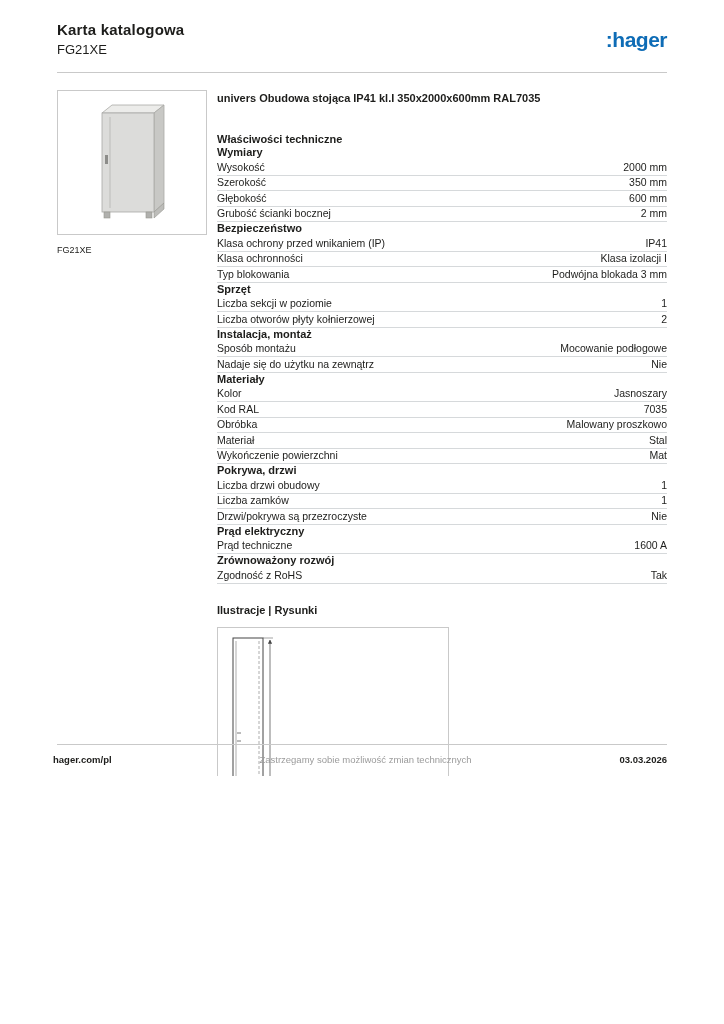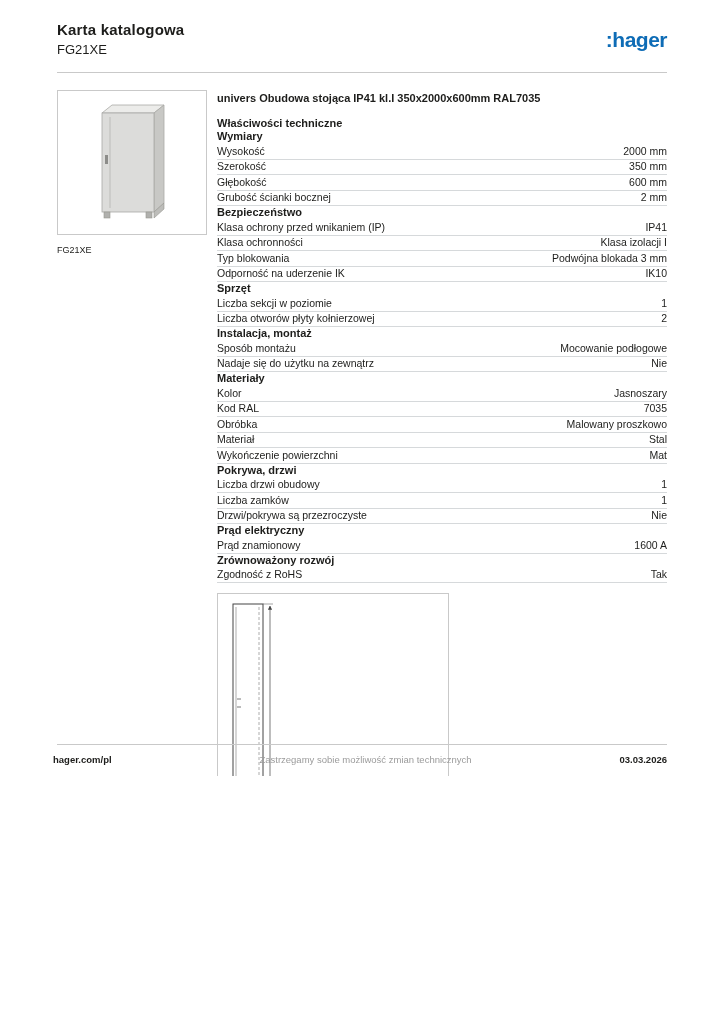--- a/index.html
+++ b/index.html
@@ -20,21 +20,21 @@
   .header-rule { top: 72px; }
 
   
   .content { position: absolute; left: 57px; right: 57px; top: 90px; display: flex; gap: 10px; }
   .left-col { flex: 0 0 150px; width: 150px; }
   .image-box { width: 150px; height: 145px; border: 1px solid #c9c9c9; background: #fff; display: flex; align-items: center; justify-content: center; }
   .image-caption { font-size: 9px; margin-top: 10px; }
   .right-col { flex: 1; min-width: 0; }
 
   .product-title { font-size: 11px; font-weight: bold; margin-top: 2px; line-height: 13px; }
-  .specs-heading { font-size: 11px; font-weight: bold; margin-top: 12px; line-height: 13px; }
+  .specs-heading { font-size: 11px; font-weight: bold; margin-top: 28px; line-height: 13px; }
 
   .spec-section { margin-top: 0; }
   .spec-section-title { font-size: 11px; font-weight: bold; line-height: 13px; margin-bottom: 1px; }
   .spec-row { display: flex; justify-content: space-between; align-items: baseline; font-size: 10.5px; line-height: 11px; padding: 1.5px 0 2px 0; border-bottom: 1px solid #d6d9db; }
   .spec-label { text-align: left; }
   .spec-value { text-align: right; white-space: nowrap; padding-left: 12px; }
 
   .illustrations-heading { font-size: 11px; font-weight: bold; margin-top: 20px; line-height: 13px; }
   .drawing-box { width: 232px; height: 242px; border: 1px solid #c9c9c9; margin-top: 10px; padding: 5px; }
 
@@ -109,24 +109,20 @@
               <span class="spec-value">IP41</span>
             </div>
             <div class="spec-row">
               <span class="spec-label">Klasa ochronności</span>
               <span class="spec-value">Klasa izolacji I</span>
             </div>
             <div class="spec-row">
               <span class="spec-label">Typ blokowania</span>
               <span class="spec-value">Podwójna blokada 3 mm</span>
             </div>
-            <div class="spec-row">
-              <span class="spec-label">Odporność na uderzenie IK</span>
-              <span class="spec-value">IK10</span>
-            </div>
           </section>
           <section class="spec-section">
             <h3 class="spec-section-title">Sprzęt</h3>
             <div class="spec-row">
               <span class="spec-label">Liczba sekcji w poziomie</span>
               <span class="spec-value">1</span>
             </div>
             <div class="spec-row">
               <span class="spec-label">Liczba otworów płyty kołnierzowej</span>
               <span class="spec-value">2</span>
@@ -177,33 +173,34 @@
               <span class="spec-value">1</span>
             </div>
             <div class="spec-row">
               <span class="spec-label">Drzwi/pokrywa są przezroczyste</span>
               <span class="spec-value">Nie</span>
             </div>
           </section>
           <section class="spec-section">
             <h3 class="spec-section-title">Prąd elektryczny</h3>
             <div class="spec-row">
-              <span class="spec-label">Prąd znamionowy</span>
+              <span class="spec-label">Prąd techniczne</span>
               <span class="spec-value">1600 A</span>
             </div>
           </section>
           <section class="spec-section">
             <h3 class="spec-section-title">Zrównoważony rozwój</h3>
             <div class="spec-row">
               <span class="spec-label">Zgodność z RoHS</span>
               <span class="spec-value">Tak</span>
             </div>
           </section>
         </div>
 
+      <div class="illustrations-heading">Ilustracje | Rysunki</div>
       <div class="drawing-box">
         <svg width="220" height="230" viewBox="0 0 220 230">
           <defs>
             <marker id="arr" viewBox="0 0 10 10" refX="9" refY="5" markerWidth="6" markerHeight="6" orient="auto-start-reverse">
               <path d="M0,0 L10,5 L0,10 z" fill="#444"></path>
             </marker>
           </defs>
 
           <rect x="10" y="5" width="30" height="198" fill="none" stroke="#444" stroke-width="1"></rect>
           <line x1="13" y1="8" x2="13" y2="200" stroke="#777" stroke-width="0.6"></line>

